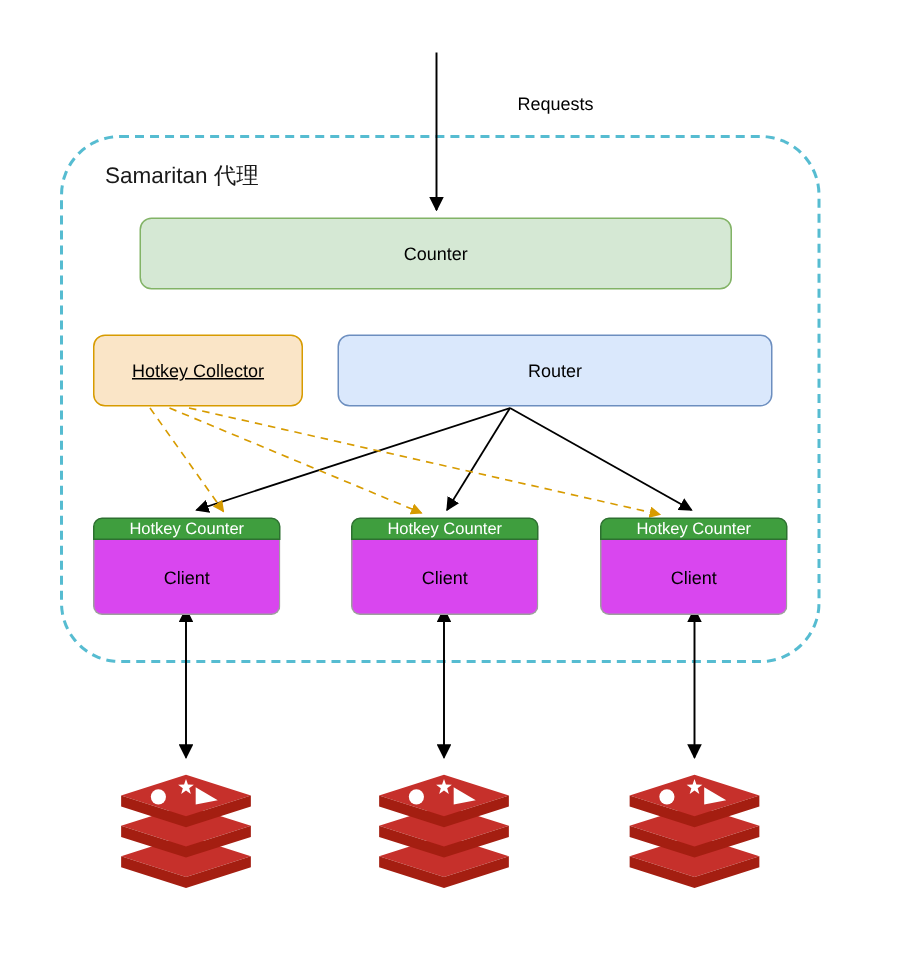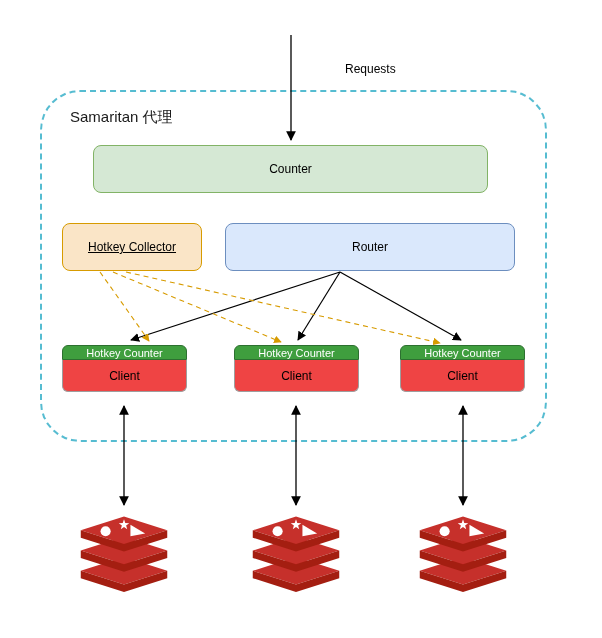--- a/index.html
+++ b/index.html
@@ -25,21 +25,21 @@
   .router{left:225px;top:223px;width:290px;height:48px;background:#dae8fc;border:1px solid #6c8ebf;text-align:right;}
   .client-box{
     position:absolute;z-index:2;width:125px;box-sizing:border-box;
   }
   .client-header{
     box-sizing:border-box;height:15px;background:#3f9e3e;border:1px solid #2d7030;
     border-radius:6px 6px 0 0;color:#ffffff;font-size:11px;
     display:flex;align-items:center;justify-content:center;
   }
   .client-body{
-    box-sizing:border-box;height:32px;background:#ef4444;border:1px solid #9e9e9e;border-top:none;
+    box-sizing:border-box;height:50px;background:#d946ef;border:1px solid #9e9e9e;border-top:none;
     border-radius:0 0 6px 6px;font-size:12px;color:#000;
     display:flex;align-items:center;justify-content:center;
   }
   .edge-label{
     position:absolute;z-index:2;font-size:12px;color:#000;background:transparent;margin-left:47px;
   }
   .redis{position:absolute;z-index:2;width:92px;height:82px;}
 </style>
 </head>
 <body>

